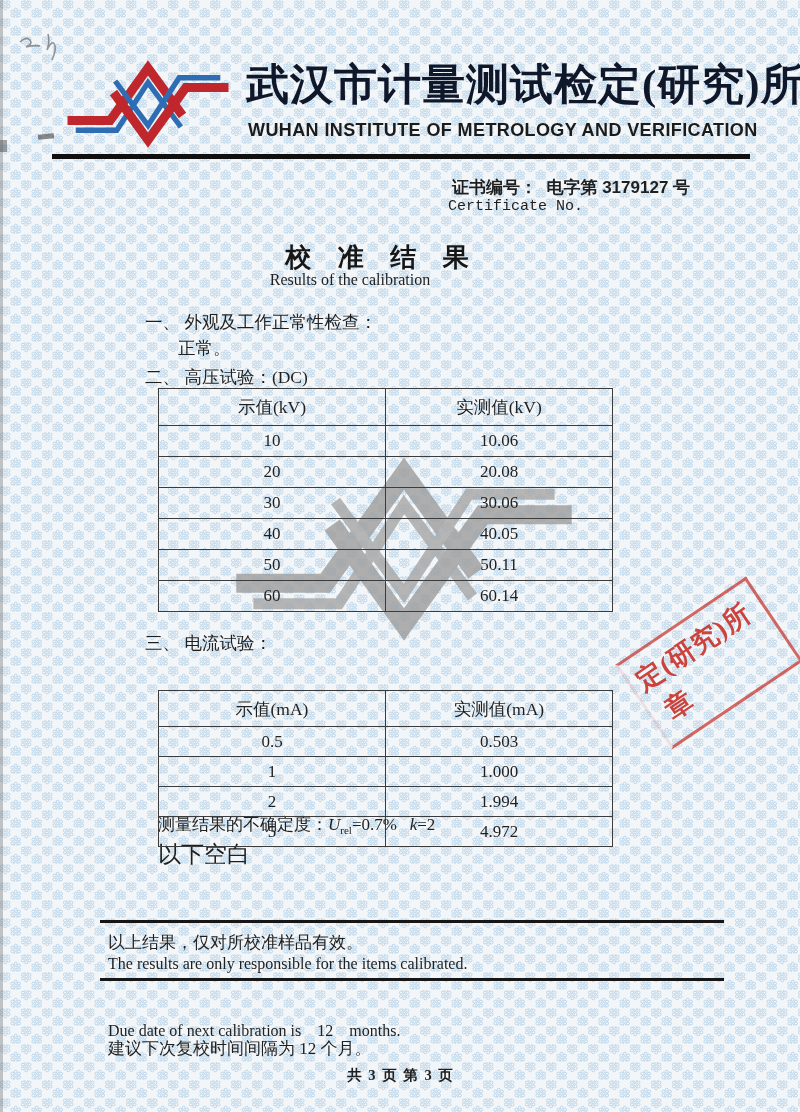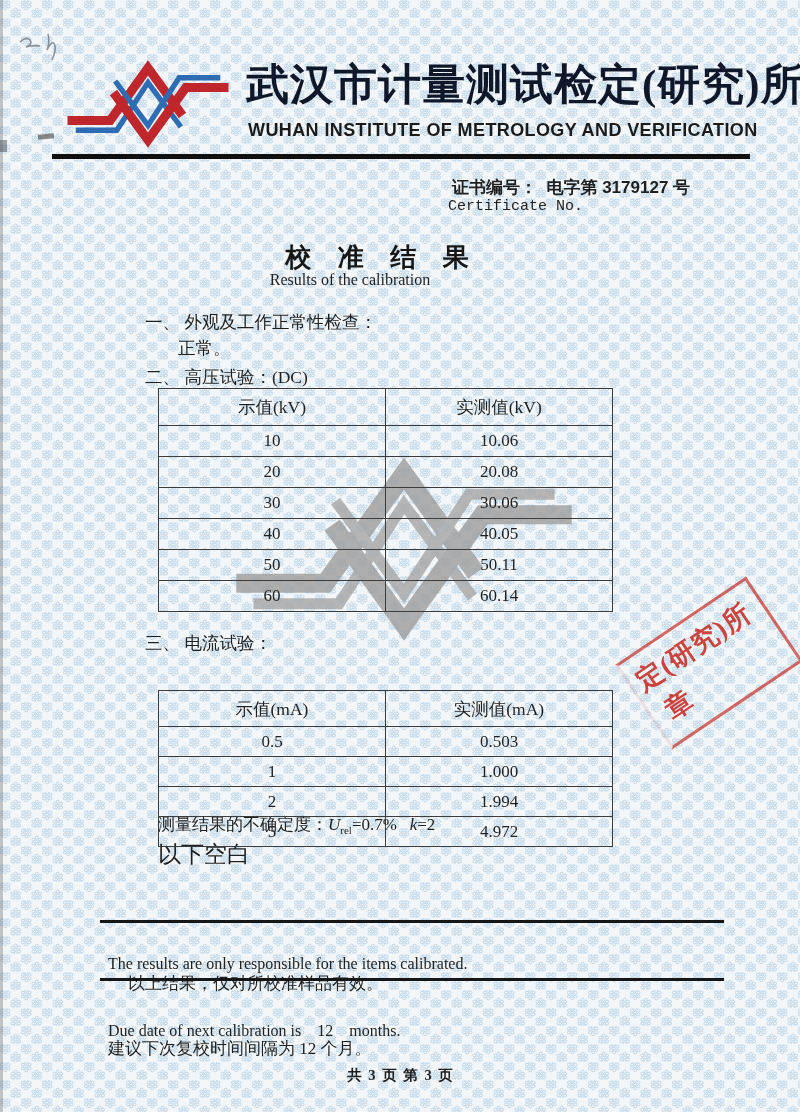--- a/index.html
+++ b/index.html
@@ -48,21 +48,21 @@
 
   .uncert{position:absolute;left:158px;top:813px;font-size:17px;white-space:pre;}
   .uncert i{font-family:"Liberation Serif", serif;}
   .uncert sub{font-size:11px;}
   .blank-note{position:absolute;left:158px;top:839px;font-size:23px;}
 
   .hr1{position:absolute;left:100px;top:920px;width:624px;height:3px;background:#161616;}
   .hr2{position:absolute;left:100px;top:978px;width:624px;height:3px;background:#161616;}
   .st-zh{position:absolute;left:108px;font-size:17px;white-space:pre;}
   .st-en{position:absolute;left:108px;font-size:16px;white-space:pre;}
-  .s1zh{top:972px;margin-left:20px;} .s1en{top:955px;}
+  .s1zh{top:931px;} .s1en{top:955px;}
   .s2zh{top:997px;margin-top:40px;} .s2en{top:1022px;}
 
   .page-foot{position:absolute;left:0;top:1066px;width:800px;text-align:center;
              font-size:14.5px;font-weight:700;word-spacing:3px;}
 
   .stamp{position:absolute;left:630px;top:612px;width:152px;height:96px;z-index:3;
          transform:rotate(-34deg);border:3px solid rgba(201,53,46,.8);
          border-left:3px solid rgba(201,53,46,.12);opacity:.92;}
   .stamp-l1{position:absolute;left:6px;top:8px;font-size:27px;color:#c9352e;
             letter-spacing:1px;white-space:nowrap;font-weight:600;}

